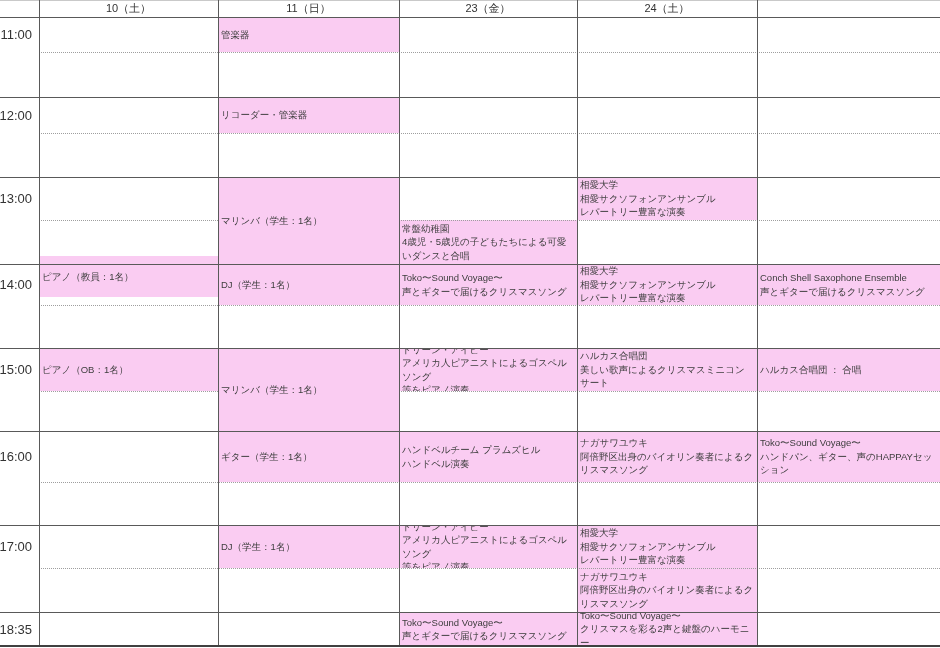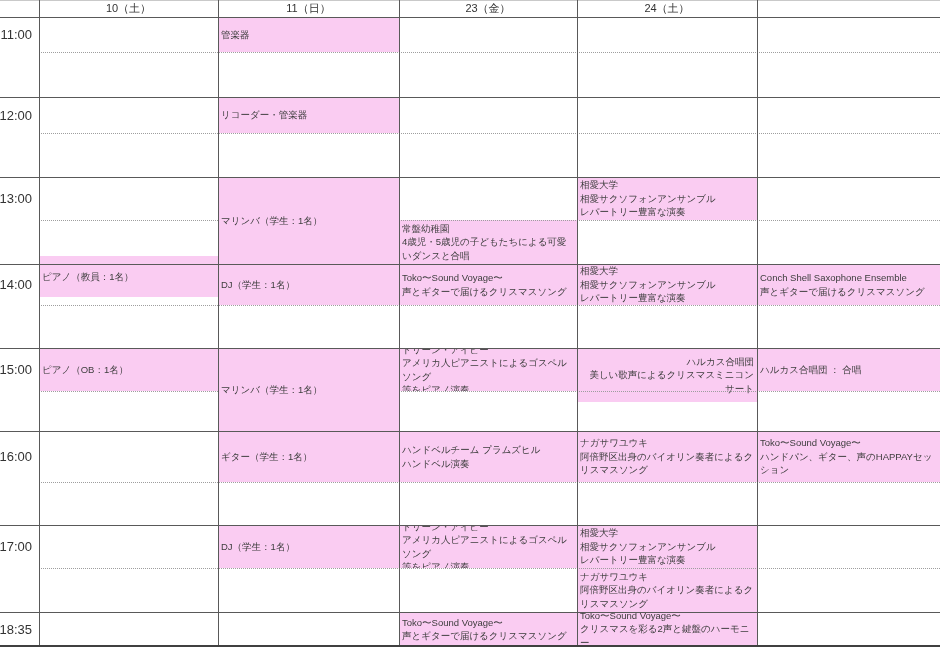--- a/index.html
+++ b/index.html
@@ -75,21 +75,21 @@
     <div class="event" style="left: 577px; width: 180px; top: 264px; height: 41px;">相愛大学
 相愛サクソフォンアンサンブル
 レパートリー豊富な演奏</div>
     <div class="event" style="left: 757px; width: 183px; top: 264px; height: 41px;">Conch Shell Saxophone Ensemble
 声とギターで届けるクリスマスソング</div>
     <div class="event" style="left: 39px; width: 179px; top: 348px; height: 43px;">ピアノ（OB：1名）</div>
     <div class="event full" style="left: 218px; width: 181px; top: 348px; height: 83px;">マリンバ（学生：1名）</div>
     <div class="event" style="left: 399px; width: 178px; top: 348px; height: 43px;">ドリーン・アイビー
 アメリカ人ピアニストによるゴスペルソング
 等をピアノ演奏</div>
-    <div class="event" style="left: 577px; width: 180px; top: 348px; height: 54px; text-align: right;">ハルカス合唱団
+    <div class="event" style="left: 577px; width: 180px; top: 348px; height: 43px;">ハルカス合唱団
 美しい歌声によるクリスマスミニコンサート</div>
     <div class="event" style="left: 757px; width: 183px; top: 348px; height: 43px;">ハルカス合唱団 ： 合唱</div>
     <div class="event" style="left: 218px; width: 181px; top: 431px; height: 51px;">ギター（学生：1名）</div>
     <div class="event" style="left: 399px; width: 178px; top: 431px; height: 51px;">ハンドベルチーム プラムズヒル
 ハンドベル演奏</div>
     <div class="event" style="left: 577px; width: 180px; top: 431px; height: 51px;">ナガサワユウキ
 阿倍野区出身のバイオリン奏者によるクリスマスソング</div>
     <div class="event" style="left: 757px; width: 183px; top: 431px; height: 51px;">Toko〜Sound Voyage〜
 ハンドパン、ギター、声のHAPPAYセッション</div>
     <div class="event" style="left: 218px; width: 181px; top: 525px; height: 43px;">DJ（学生：1名）</div>

